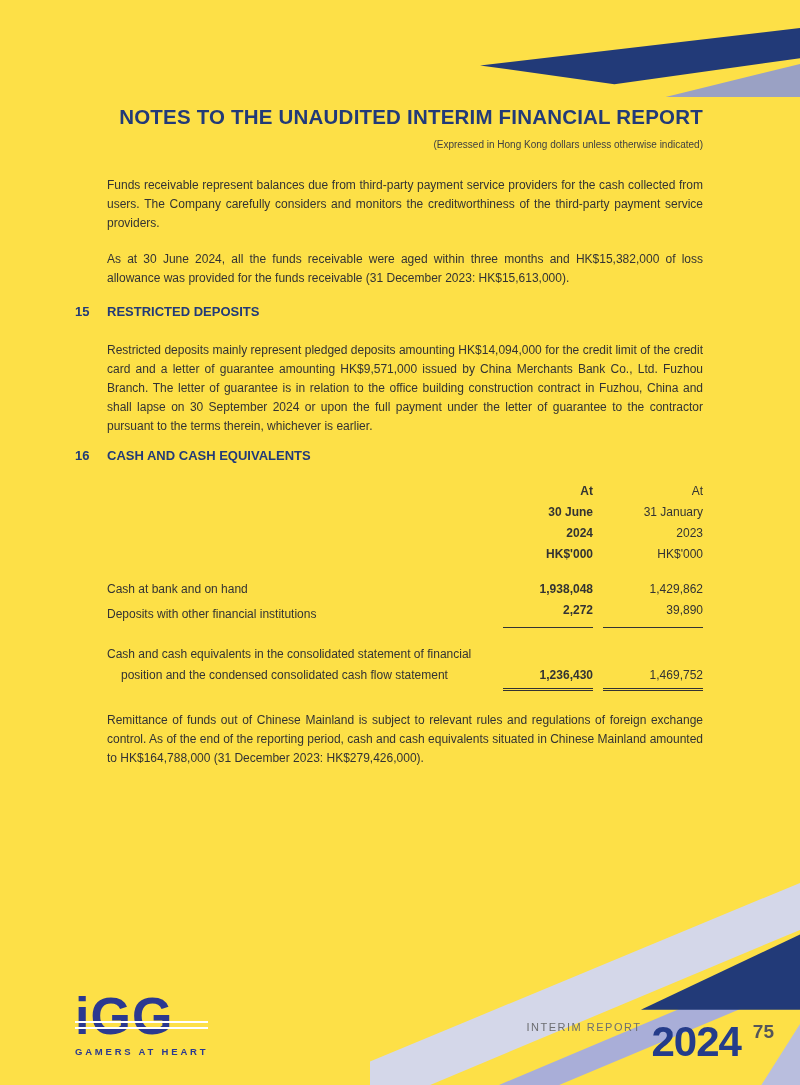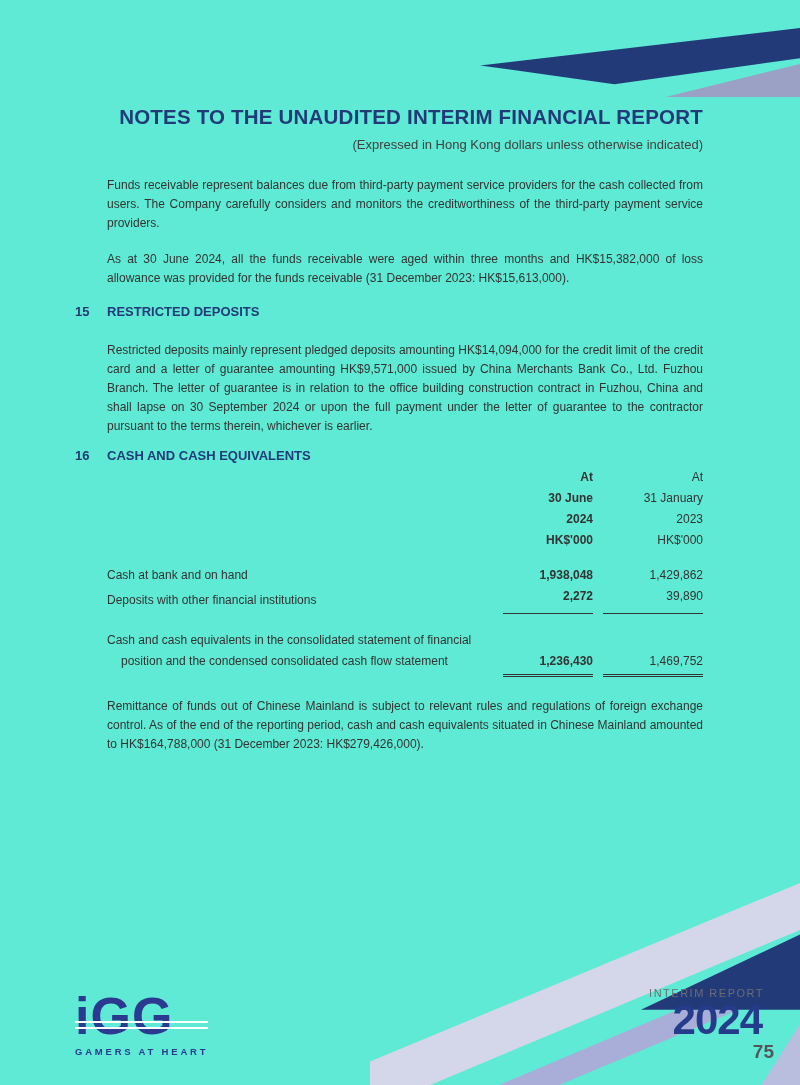--- a/index.html
+++ b/index.html
@@ -4,21 +4,21 @@
 <style>
   * { margin:0; padding:0; box-sizing:border-box; }
   html,body { width:800px; height:1085px; }
   body {
     font-family:"Liberation Sans", sans-serif;
     background:#ffffff;
     position:relative;
     overflow:hidden;
     color:#333;
   }
-  .page { position:absolute; inset:0; background:#5eead4; }
+  .page { position:absolute; inset:0; background:#fde047; }
 
   
   .deco-top { position:absolute; top:28px; right:0; width:320px; height:72px; z-index:1; }
   .deco-top .navy {
     position:absolute; inset:0; background:#223A78;
     clip-path:polygon(0 52%, 100% 0, 100% 42%, 42% 78%);
   }
   .deco-top .gray {
     position:absolute; inset:0; background:#9AA1C4;
     clip-path:polygon(58% 96%, 100% 50%, 100% 96%);
@@ -38,38 +38,38 @@
   }
   .deco-bottom .corner-lav {
     position:absolute; inset:0; background:#B9BEDE;
     clip-path:polygon(91% 100%, 100% 74%, 100% 100%);
   }
 
   
   .content { position:relative; z-index:2; }
   .doc-header { padding:105px 97px 0 97px; text-align:right; }
   .doc-title { font-size:20.5px; font-weight:bold; color:#223A78; letter-spacing:0.2px; line-height:24px; }
-  .doc-subtitle { font-size:13px; color:#404040; margin-top:9px; line-height:14px; }
+  .doc-subtitle { font-size:10px; color:#404040; margin-top:9px; line-height:14px; }
 
   .section { margin:0 97px 0 75px; }
   .sec-head { display:flex; align-items:baseline; color:#223A78; font-weight:bold; font-size:13px; line-height:15px; }
   .sec-num { width:32px; flex:none; }
   .sec-body { margin-left:32px; }
   .para { font-size:12px; line-height:19px; color:#333; text-align:justify; }
 
   .s14 .sec-head { margin-top:37px; }
   .s15 .sec-head { margin-top:16px; }
   .s16 .sec-head { margin-top:12px; }
   .mt24 { margin-top:24px; }
   .mt22 { margin-top:22px; }
   .mt20 { margin-top:20px; }
   .mt17 { margin-top:17px; }
 
   
-  .fin-table { margin-left:32px; margin-top:4px; font-size:12px; color:#333; }
+  .fin-table { margin-left:32px; margin-top:18px; font-size:12px; color:#333; }
   .t-row { display:flex; align-items:flex-end; }
   .t-label { flex:1; padding-right:8px; line-height:21px; }
   .t-label.cont { padding-left:14px; text-indent:-14px; }
   .t-col { width:90px; text-align:right; line-height:21px; flex:none; }
   .t-col.col-pri { width:100px; margin-left:10px; }
   .t-header .t-col div { line-height:21px; }
   .bold { font-weight:bold; }
   .t-gap-a { height:14px; }
   .t-gap-b { height:16px; }
   .t-row.r-ul .t-col { padding-bottom:6px; border-bottom:1px solid #333; }
@@ -78,21 +78,21 @@
   .t-row.r-dul .t-label { padding-bottom:5px; }
 
   
   .logo { position:absolute; left:75px; bottom:28px; z-index:3; color:#2B3990; }
   .logo-text { font-size:52px; font-weight:bold; line-height:0.95; letter-spacing:1px; position:relative; }
   .logo-stripe { position:absolute; left:0; right:0; height:2.5px; background:#fff; }
   .stripe-1 { top:29px; }
   .stripe-2 { top:35px; }
   .logo-tagline { font-size:9.5px; font-weight:bold; letter-spacing:2.8px; margin-top:5px; white-space:nowrap; }
 
-  .footer-right { position:absolute; right:26px; bottom:22px; display:flex; align-items:flex-end; z-index:3;flex-direction:column; }
+  .footer-right { position:absolute; right:26px; bottom:22px; display:flex; align-items:flex-start; z-index:3; }
   .fr-label { font-size:11px; color:#6D6E71; letter-spacing:1.5px; margin-right:10px; white-space:nowrap; }
   .fr-year { font-size:42px; font-weight:bold; color:#253C8A; letter-spacing:-1px; line-height:1; margin-right:12px; }
   .fr-page { font-size:19px; font-weight:bold; color:#55565A; }
 </style>
 </head>
 <body>
 
 <div class="page">
 
   <div class="deco-top">

